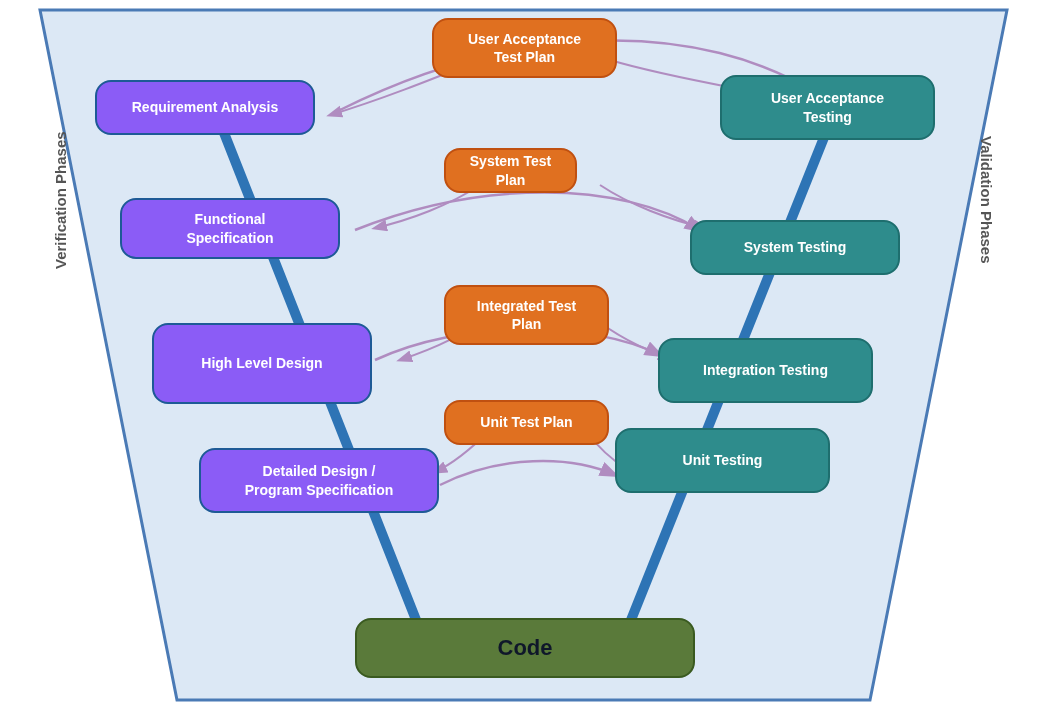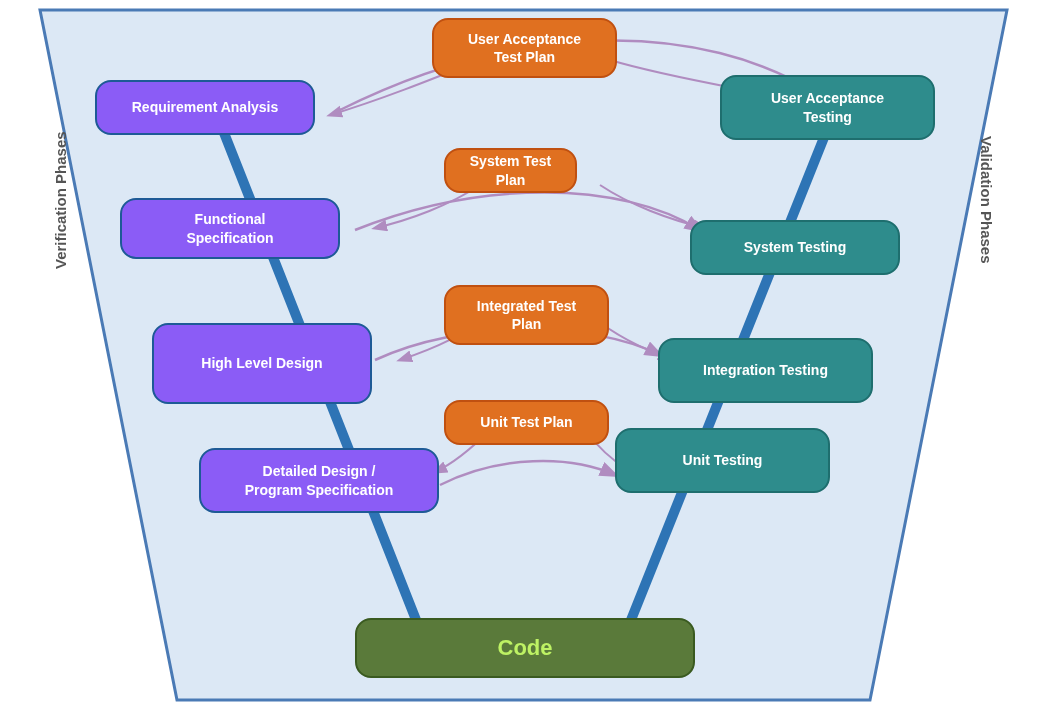--- a/index.html
+++ b/index.html
@@ -45,21 +45,21 @@
       color: #fff;
       border: 2px solid #1e6e6e;
     }
     .box-orange {
       background: #e07020;
       color: #fff;
       border: 2px solid #c05010;
     }
     .box-green {
       background: #5a7a3a;
-      color: #bef264;
+      color: #0f172a;
       border: 2px solid #3a5a20;
       font-size: 22px;
     }
     .label-vert {
       position: absolute;
       z-index: 3;
       font-size: 15px;
       font-weight: bold;
       color: #555;
       writing-mode: vertical-rl;

